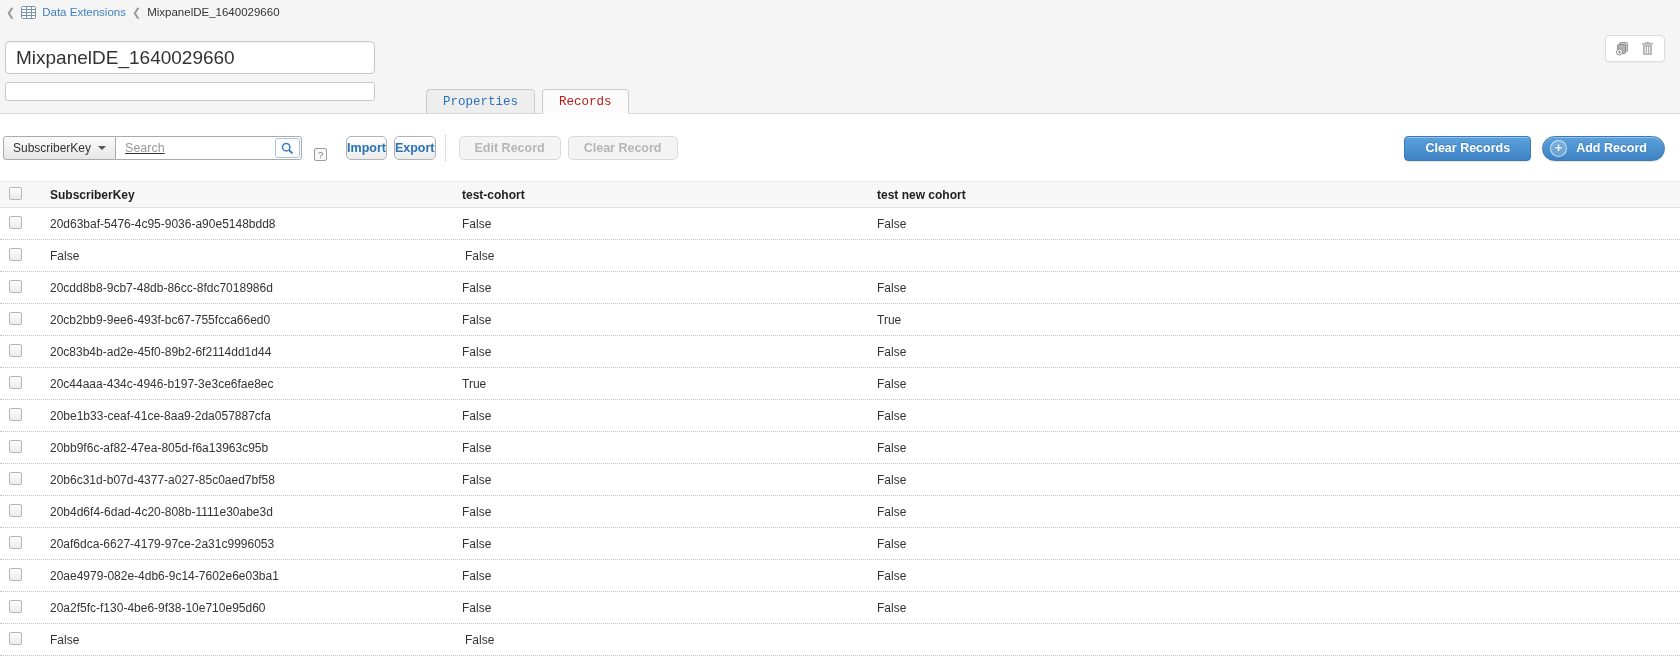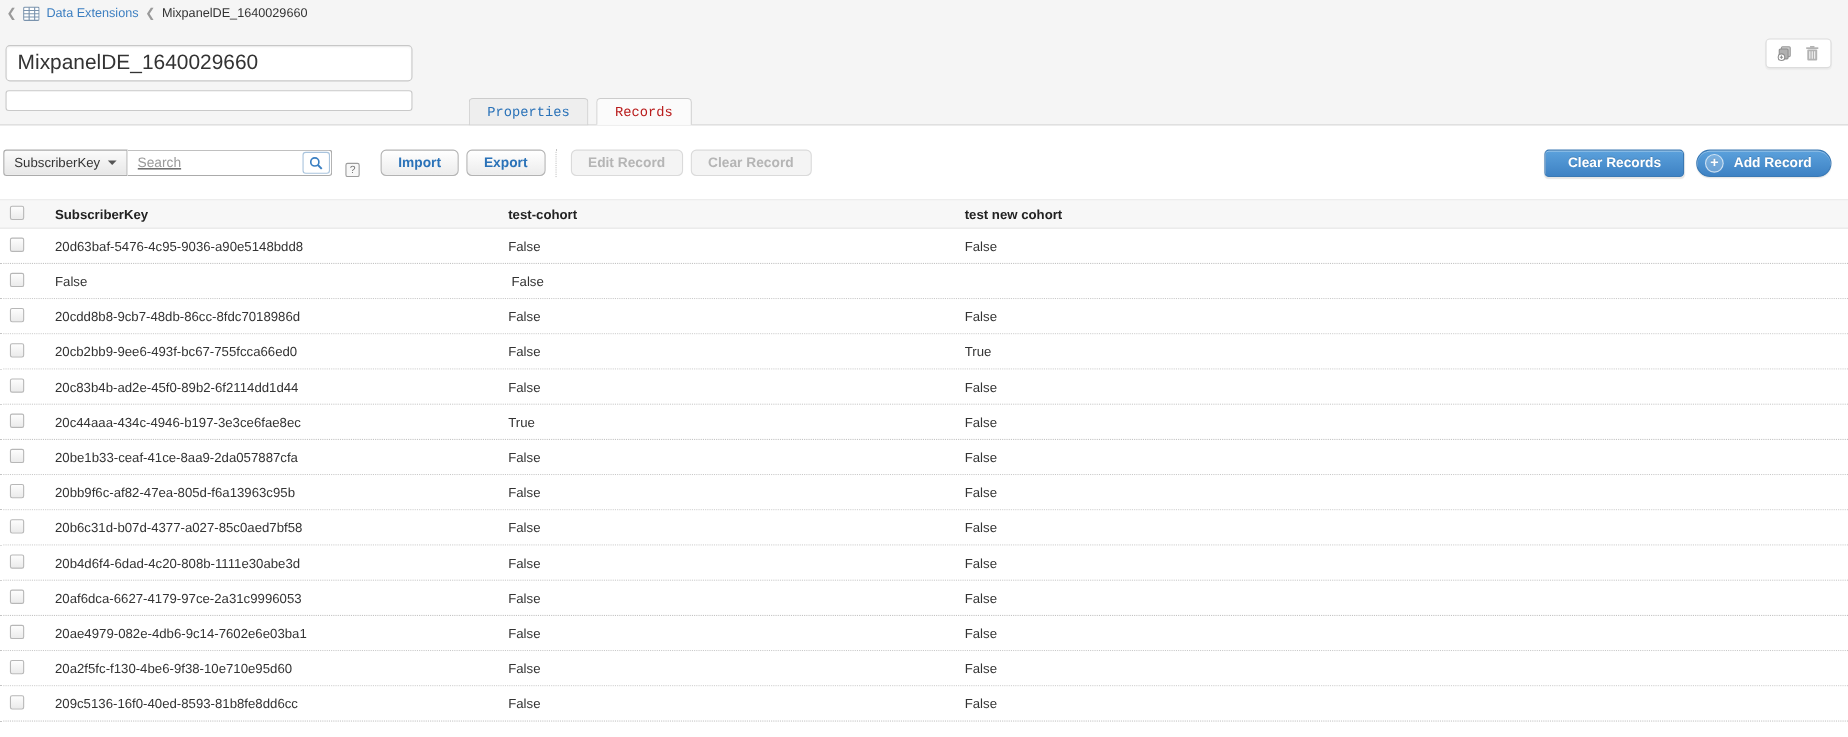--- a/index.html
+++ b/index.html
@@ -54,21 +54,21 @@
   .search-input::placeholder { color:#9a9a9a; }
   .search-btn { position:absolute; right:2px; top:2px; width:25px; height:20px;
     background:#fff; border:1px solid #a9c4dd; border-radius:3px; display:flex;
     align-items:center; justify-content:center; cursor:pointer; }
   .help-box { width:13px; height:13px; border:1px solid #9c9c9c; border-radius:2px;
     color:#777; font-size:9.5px; display:flex; align-items:center; justify-content:center;
     margin:12px 0 0 12px; cursor:pointer; background:#f8f8f8; }
 
   .btn { height:24px; display:inline-flex; align-items:center; font-size:12.5px;
     cursor:pointer; white-space:nowrap; font-family:"Liberation Sans", sans-serif; }
-  .btn-white { padding:0 15px; background:linear-gradient(#ffffff,#ececec);
+  .btn-white { padding:0 0; background:linear-gradient(#ffffff,#ececec);
     border:1px solid #b3b3b3; border-radius:5px; color:#2a72b8; font-weight:bold; }
   .btn-disabled { padding:0 15px; background:#f4f4f4; border:1px solid #dadada;
     border-radius:5px; color:#b5b5b5; font-weight:bold; cursor:default; }
   .tb-divider { border-left:1px dotted #c5c5c5; height:26px; margin:0 13px 0 9px; }
   .gap7 { margin-left:7px; }
   .gap18 { margin-left:19px; }
 
   .right-actions { margin-left:auto; display:flex; align-items:center; gap:11px; }
   .btn-blue { background:linear-gradient(#5ba1dc,#3e82c4); border:1px solid #3a79b4;
     color:#fff; font-weight:bold; border-radius:4px; padding:0 20px; height:25px;
@@ -314,19 +314,18 @@
     <span class="col-key">20a2f5fc-f130-4be6-9f38-10e710e95d60</span>
     <span class="col-c1">False</span>
     <span class="col-c2">False</span>
     <span class="col-c3"></span>
   </div>
 
   <div class="trow">
     <span class="col-check">
       <span class="checkbox"></span>
     </span>
-    <span class="col-key">209c5136-16f0-40ed-8593-81b8fe8dd6cc</span>
     <span class="col-c1">False</span>
     <span class="col-c2">False</span>
     <span class="col-c3"></span>
   </div>
 </div>
 </div>
 
 </body></html>

